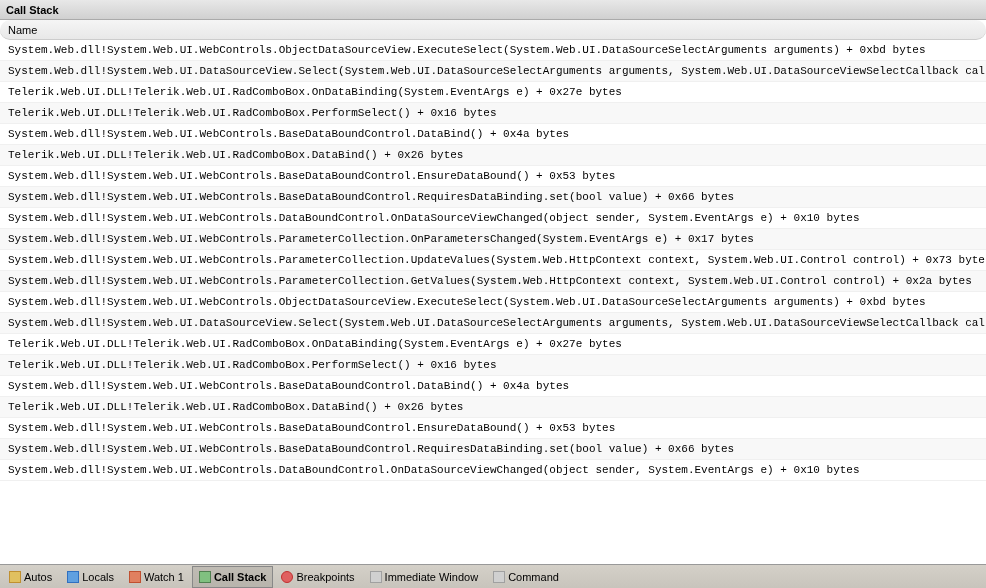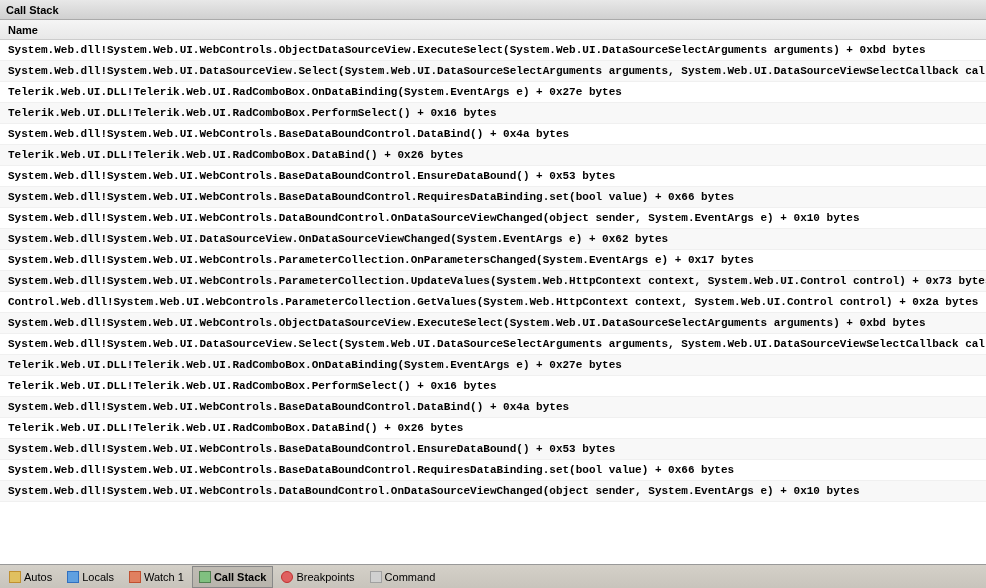--- a/index.html
+++ b/index.html
@@ -34,44 +34,44 @@
       flex-direction: column;
       background: #fff;
       overflow: hidden;
     }
 
     
     .table-header {
       background: linear-gradient(to bottom, #f5f5f5, #e8e8e8);
       border-bottom: 1px solid #ccc;
       padding: 3px 8px;
-      font-weight: bold;
+      font-weight: normal;
       color: #000;
       font-size: 11px;
       height: 20px;
       display: flex;
       align-items: center;
+      border-radius: 10px;
     }
 
     
     .stack-list {
       flex: 1;
       overflow-y: auto;
       overflow-x: auto;
     }
 
     .stack-row {
       padding: 2px 8px;
       font-size: 11px;
       color: #000;
       white-space: nowrap;
       border-bottom: 1px solid #f0f0f0;
       line-height: 16px;
       font-family: 'Courier New', monospace;
-      font-weight: bold;
     }
 
     .stack-row:nth-child(odd) {
       background: #fff;
     }
 
     .stack-row:nth-child(even) {
       background: #f8f8f8;
     }
 
@@ -121,24 +121,23 @@
   <div class="stack-list" id="stack-list">
   <div class="stack-row">System.Web.dll!System.Web.UI.WebControls.ObjectDataSourceView.ExecuteSelect(System.Web.UI.DataSourceSelectArguments arguments) + 0xbd bytes</div>
       <div class="stack-row">System.Web.dll!System.Web.UI.DataSourceView.Select(System.Web.UI.DataSourceSelectArguments arguments, System.Web.UI.DataSourceViewSelectCallback callback) + 0x14 bytes</div>
       <div class="stack-row">Telerik.Web.UI.DLL!Telerik.Web.UI.RadComboBox.OnDataBinding(System.EventArgs e) + 0x27e bytes</div>
       <div class="stack-row">Telerik.Web.UI.DLL!Telerik.Web.UI.RadComboBox.PerformSelect() + 0x16 bytes</div>
       <div class="stack-row">System.Web.dll!System.Web.UI.WebControls.BaseDataBoundControl.DataBind() + 0x4a bytes</div>
       <div class="stack-row">Telerik.Web.UI.DLL!Telerik.Web.UI.RadComboBox.DataBind() + 0x26 bytes</div>
       <div class="stack-row">System.Web.dll!System.Web.UI.WebControls.BaseDataBoundControl.EnsureDataBound() + 0x53 bytes</div>
       <div class="stack-row">System.Web.dll!System.Web.UI.WebControls.BaseDataBoundControl.RequiresDataBinding.set(bool value) + 0x66 bytes</div>
       <div class="stack-row">System.Web.dll!System.Web.UI.WebControls.DataBoundControl.OnDataSourceViewChanged(object sender, System.EventArgs e) + 0x10 bytes</div>
-      <div class="stack-row">System.Web.dll!System.Web.UI.DataSourceView.OnDataSourceViewChanged(System.EventArgs e) + 0x62 bytes</div>
       <div class="stack-row">System.Web.dll!System.Web.UI.WebControls.ParameterCollection.OnParametersChanged(System.EventArgs e) + 0x17 bytes</div>
       <div class="stack-row">System.Web.dll!System.Web.UI.WebControls.ParameterCollection.UpdateValues(System.Web.HttpContext context, System.Web.UI.Control control) + 0x73 bytes</div>
-      <div class="stack-row">Control.Web.dll!System.Web.UI.WebControls.ParameterCollection.GetValues(System.Web.HttpContext context, System.Web.UI.Control control) + 0x2a bytes</div>
+      <div class="stack-row">System.Web.dll!System.Web.UI.WebControls.ParameterCollection.GetValues(System.Web.HttpContext context, System.Web.UI.Control control) + 0x2a bytes</div>
       <div class="stack-row">System.Web.dll!System.Web.UI.WebControls.ObjectDataSourceView.ExecuteSelect(System.Web.UI.DataSourceSelectArguments arguments) + 0xbd bytes</div>
       <div class="stack-row">System.Web.dll!System.Web.UI.DataSourceView.Select(System.Web.UI.DataSourceSelectArguments arguments, System.Web.UI.DataSourceViewSelectCallback callback) + 0x14 bytes</div>
       <div class="stack-row">Telerik.Web.UI.DLL!Telerik.Web.UI.RadComboBox.OnDataBinding(System.EventArgs e) + 0x27e bytes</div>
       <div class="stack-row">Telerik.Web.UI.DLL!Telerik.Web.UI.RadComboBox.PerformSelect() + 0x16 bytes</div>
       <div class="stack-row">System.Web.dll!System.Web.UI.WebControls.BaseDataBoundControl.DataBind() + 0x4a bytes</div>
       <div class="stack-row">Telerik.Web.UI.DLL!Telerik.Web.UI.RadComboBox.DataBind() + 0x26 bytes</div>
       <div class="stack-row">System.Web.dll!System.Web.UI.WebControls.BaseDataBoundControl.EnsureDataBound() + 0x53 bytes</div>
       <div class="stack-row">System.Web.dll!System.Web.UI.WebControls.BaseDataBoundControl.RequiresDataBinding.set(bool value) + 0x66 bytes</div>
       <div class="stack-row">System.Web.dll!System.Web.UI.WebControls.DataBoundControl.OnDataSourceViewChanged(object sender, System.EventArgs e) + 0x10 bytes</div>
     </div>
@@ -160,15 +159,19 @@
     <div class="toolbar-item active">
       <span style="display: inline-block; width: 12px; height: 12px; background: rgb(128, 192, 128); border: 1px solid rgb(80, 128, 80);"></span>
       <span>Call Stack</span>
     </div>
     <div class="toolbar-item">
       <span style="display: inline-block; width: 12px; height: 12px; background: rgb(224, 96, 96); border: 1px solid rgb(192, 48, 48); border-radius: 50%;"></span>
       <span>Breakpoints</span>
     </div>
     <div class="toolbar-item">
       <span style="display: inline-block; width: 12px; height: 12px; background: rgb(208, 208, 208); border: 1px solid rgb(160, 160, 160);"></span>
+      <span>Immediate Window</span>
+    </div>
+    <div class="toolbar-item">
+      <span style="display: inline-block; width: 12px; height: 12px; background: rgb(208, 208, 208); border: 1px solid rgb(160, 160, 160);"></span>
       <span>Command</span>
     </div>
   </div>
 
 </body></html>

